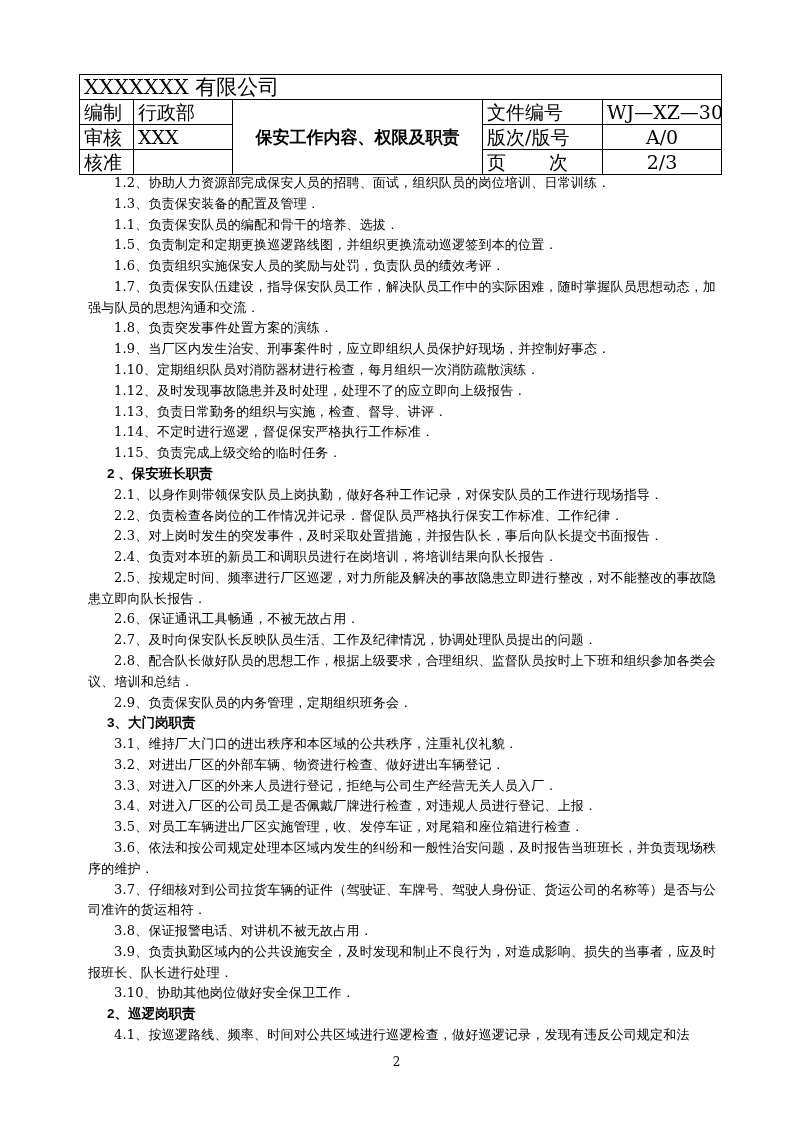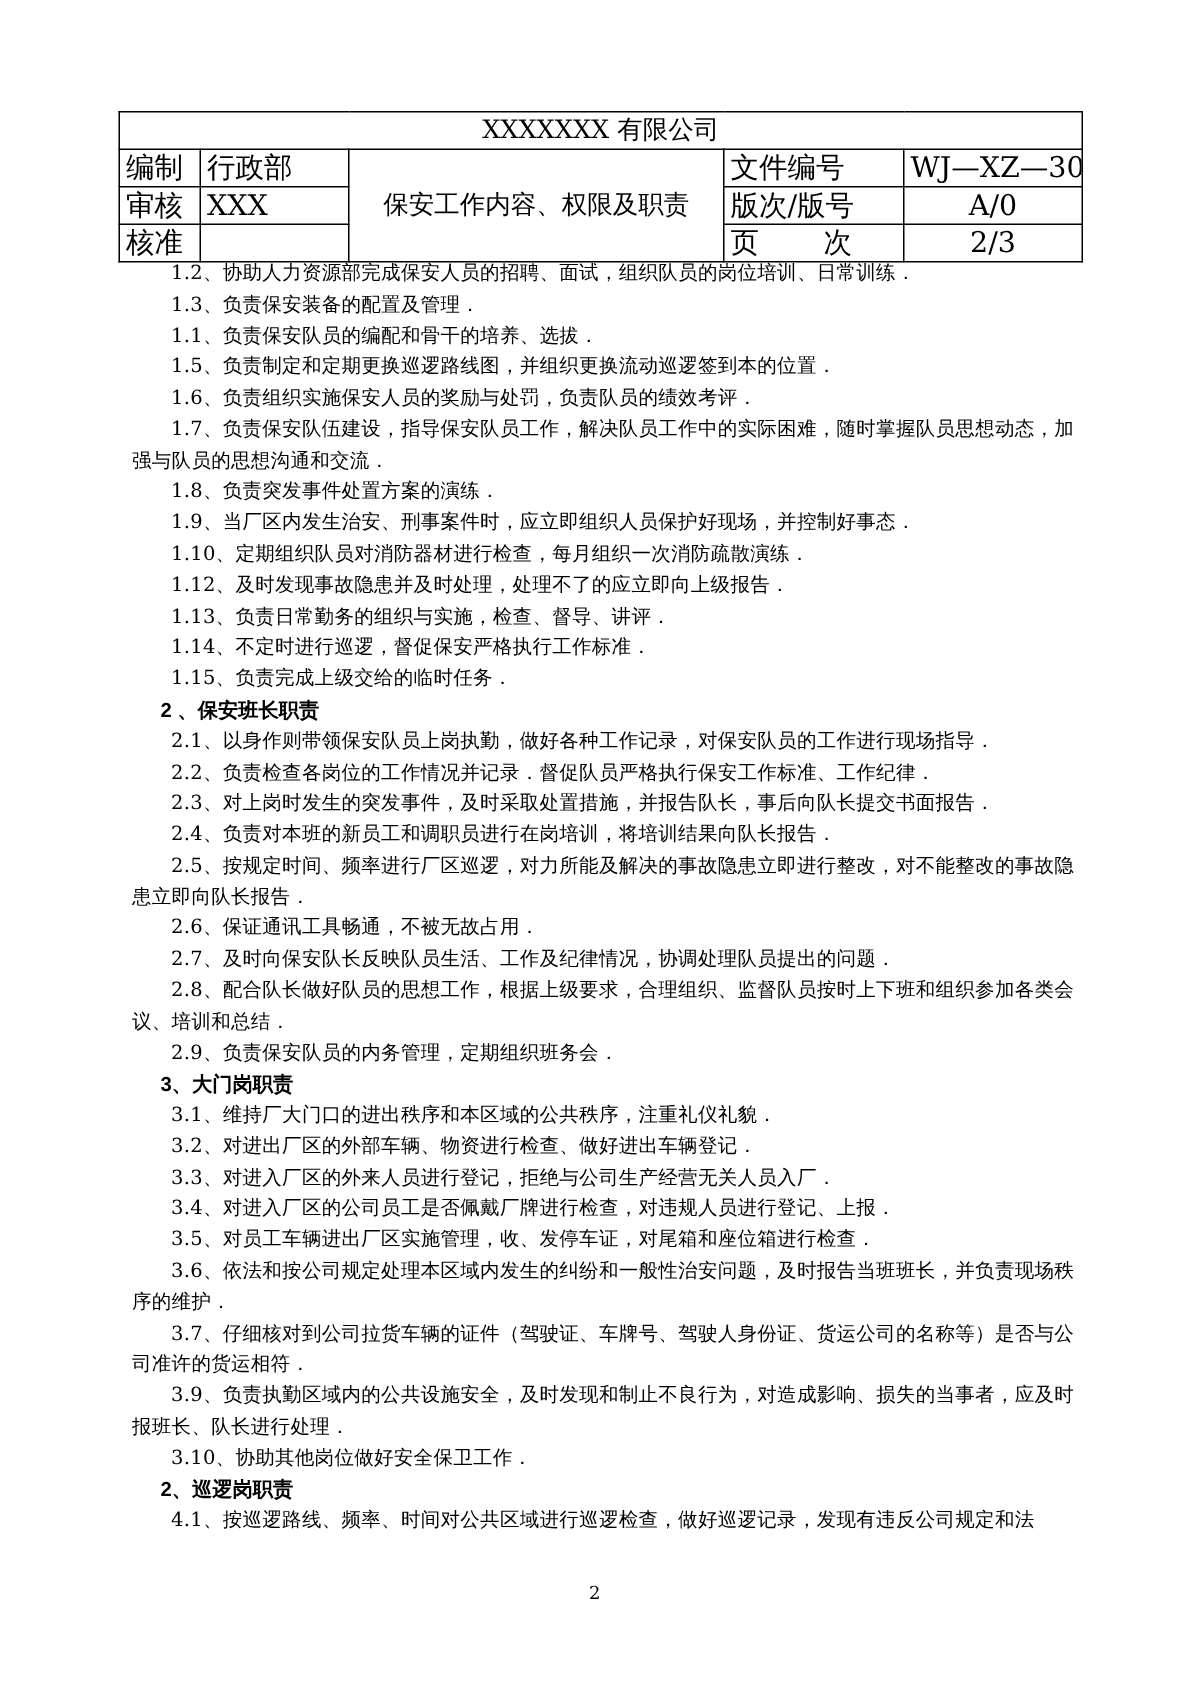--- a/index.html
+++ b/index.html
@@ -2,23 +2,23 @@
 <html><head>
 <meta charset="utf-8">
 <style>
   html, body { margin: 0; padding: 0; background: #ffffff; }
   body { width: 793px; height: 1122px; position: relative; overflow: hidden;
          font-family: "DejaVu Serif", "Liberation Serif", serif; color: #000; }
   .header-table { position: absolute; left: 79px; top: 74px; width: 642px;
                   border-collapse: collapse; table-layout: fixed; }
   .header-table td { border: 1px solid #000; padding: 0 4px; height: 24px;
                      font-size: 19px; line-height: 22px; white-space: nowrap; overflow: hidden; }
-  .header-table td.company { text-align: center; font-size: 17px; }
+  .header-table td.company { font-size: 21px; }
   .header-table td.center { text-align: center; }
-  .header-table td.doc-title { text-align: center; font-weight: normal; font-size: 17px; }
+  .header-table td.doc-title { text-align: center; font-weight: bold; font-size: 17px; }
   .page-in-cell { display: flex; justify-content: space-between; padding-right: 30px; }
   .body { position: absolute; left: 88px; top: 173px; width: 632px; }
   .para { font-size: 13px; line-height: 20.78px; text-indent: 2em; margin: 0; letter-spacing: 0.2px; }
   .heading { font-size: 13.5px; line-height: 20.78px; font-weight: bold; margin: 0; padding-left: 19px;
              font-family: Liberation Sans, sans-serif; }
   .page-number { position: absolute; top: 1055px; left: 0; width: 793px; text-align: center; font-size: 12px; }
 </style>
 </head>
 <body>
 
@@ -86,19 +86,20 @@
     <p class="para">2.8、配合队长做好队员的思想工作，根据上级要求，合理组织、监督队员按时上下班和组织参加各类会议、培训和总结．</p>
     <p class="para">2.9、负责保安队员的内务管理，定期组织班务会．</p>
     <p class="heading">3、大门岗职责</p>
     <p class="para">3.1、维持厂大门口的进出秩序和本区域的公共秩序，注重礼仪礼貌．</p>
     <p class="para">3.2、对进出厂区的外部车辆、物资进行检查、做好进出车辆登记．</p>
     <p class="para">3.3、对进入厂区的外来人员进行登记，拒绝与公司生产经营无关人员入厂．</p>
     <p class="para">3.4、对进入厂区的公司员工是否佩戴厂牌进行检查，对违规人员进行登记、上报．</p>
     <p class="para">3.5、对员工车辆进出厂区实施管理，收、发停车证，对尾箱和座位箱进行检查．</p>
     <p class="para">3.6、依法和按公司规定处理本区域内发生的纠纷和一般性治安问题，及时报告当班班长，并负责现场秩序的维护．</p>
     <p class="para">3.7、仔细核对到公司拉货车辆的证件（驾驶证、车牌号、驾驶人身份证、货运公司的名称等）是否与公司准许的货运相符．</p>
+    <p class="para">3.8、保证报警电话、对讲机不被无故占用．</p>
     <p class="para">3.9、负责执勤区域内的公共设施安全，及时发现和制止不良行为，对造成影响、损失的当事者，应及时报班长、队长进行处理．</p>
     <p class="para">3.10、协助其他岗位做好安全保卫工作．</p>
     <p class="heading">2、巡逻岗职责</p>
     <p class="para">4.1、按巡逻路线、频率、时间对公共区域进行巡逻检查，做好巡逻记录，发现有违反公司规定和法</p>
   </div>
 
 <div class="page-number">2</div>
 
 </body></html>

